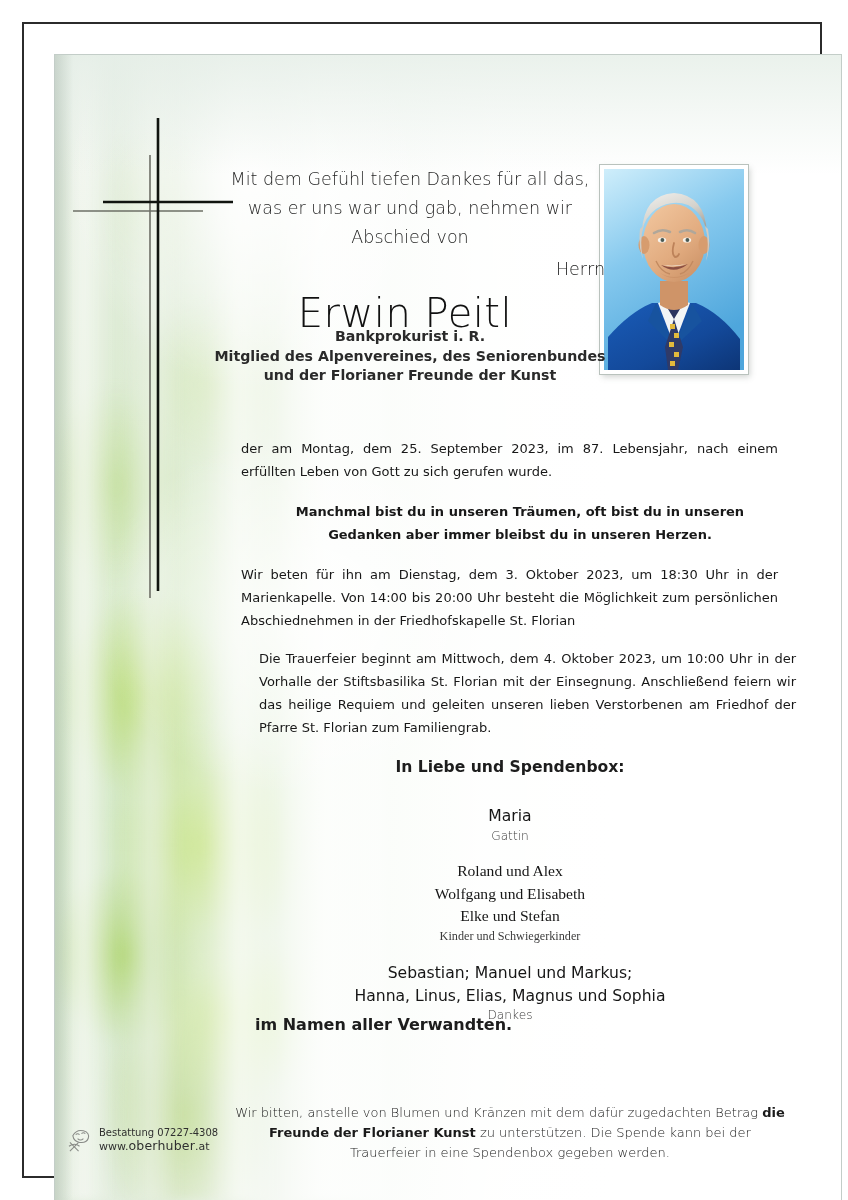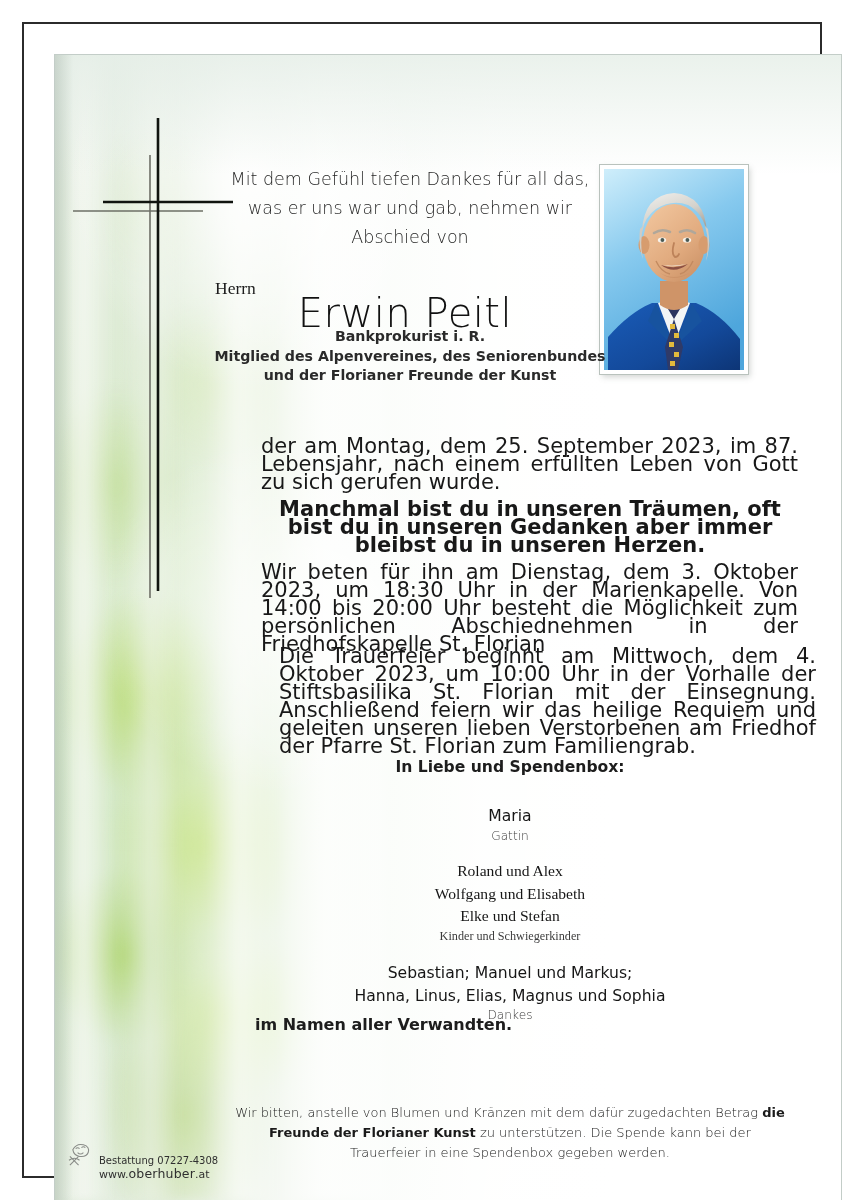--- a/index.html
+++ b/index.html
@@ -142,52 +142,50 @@
 
   .lead {
     left: 160px; top: 110px; width: 390px;
     text-align: center;
     font-size: 17.5px;
     line-height: 29px;
     color: #1f1f1f;
     font-weight: 300;
   }
   .herr {
-    left: 160px; top: 223px; width: 390px;
-    text-align: left;
+    left: 160px; top: 204px; width: 390px;
+    text-align: right;
     font-size: 17.5px;
     font-weight: 300;
-    font-family: Liberation Serif, serif;
   }
   .name {
     left: 140px; top: 235px; width: 420px;
     text-align: center;
     font-size: 40px;
     letter-spacing: 0.5px;
     font-weight: 300;
     color: #111111;
   }
   .roles {
     left: 150px; top: 272px; width: 410px;
     text-align: center;
     font-size: 14.2px;
     line-height: 19.5px;
     color: #2a2a2a;
     font-weight: 300;
   }
 
   .para {
-    font-size: 21px;
-    line-height: 18px;
+    font-size: 13px;
+    line-height: 23px;
     color: #181818;
     font-weight: 400;
-    margin-left: 20px;
   }
   .p-death   { left: 186px; top: 382px; width: 537px; text-align: justify; }
-  .verse     { left: 200px; top: 445px; width: 510px; text-align: center; font-weight: 600; }
+  .verse     { left: 210px; top: 445px; width: 510px; text-align: center; font-weight: 600; }
   .p-pray    { left: 186px; top: 508px; width: 537px; text-align: justify; }
   .p-funeral { left: 204px; top: 592px; width: 537px; text-align: justify; }
 
   .thanks {
     left: 200px; top: 703px; width: 510px;
     text-align: center; font-size: 15.6px; font-weight: 600;
   }
 
   .grp { width: 510px; left: 200px; text-align: center; }
   .grp .nm {
@@ -226,21 +224,20 @@
     top: 1072px;
     display: flex;
     align-items: center;
     gap: 5px;
   }
   .footer-mark { width: 27px; height: 26px; opacity: 0.62; }
   .footer-text {
     font-size: 10px;
     line-height: 12.5px;
     color: #2f2f2f;
-    margin-top: 28px;
   }
   .footer-text .l2 { font-size: 11px; }
   .footer-text .big { font-size: 12.5px; letter-spacing: 0.2px; }
 </style>
 </head>
 <body>
 
 <div class="page">
   <div class="frame-outer">
     <div class="frame-inner">

